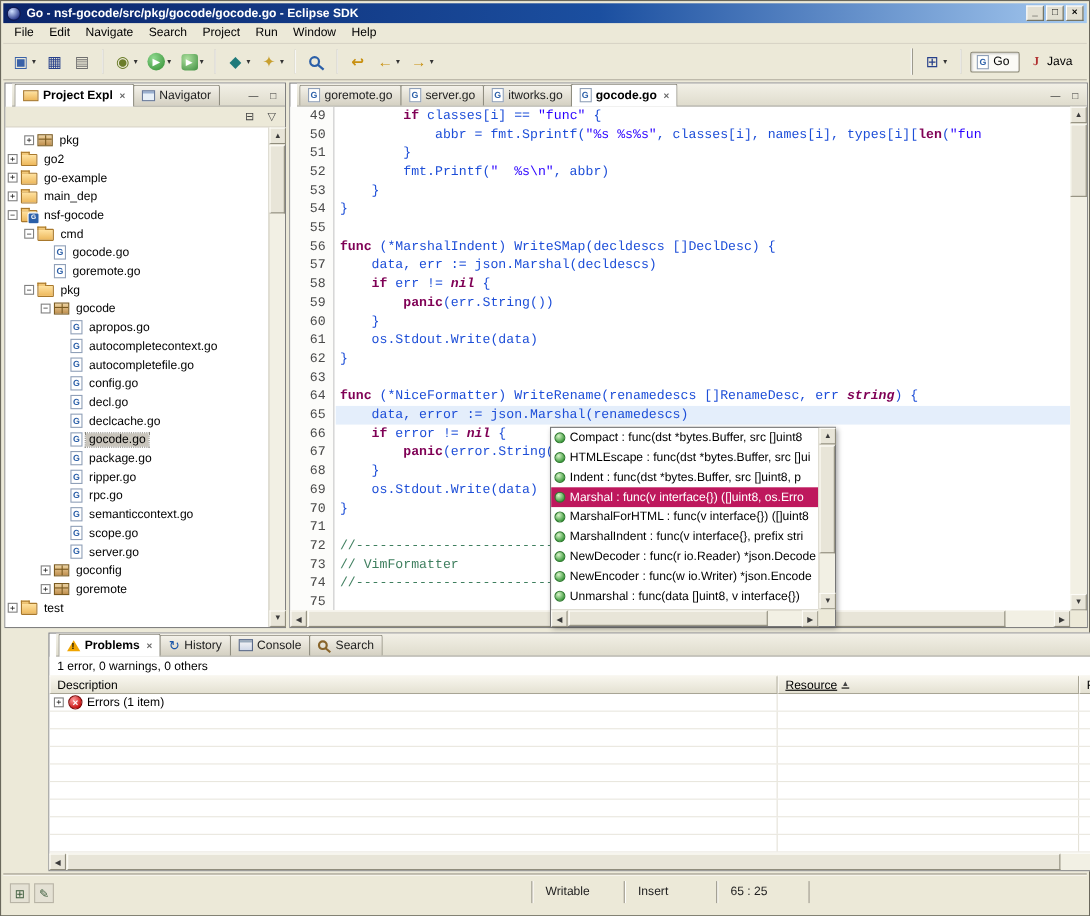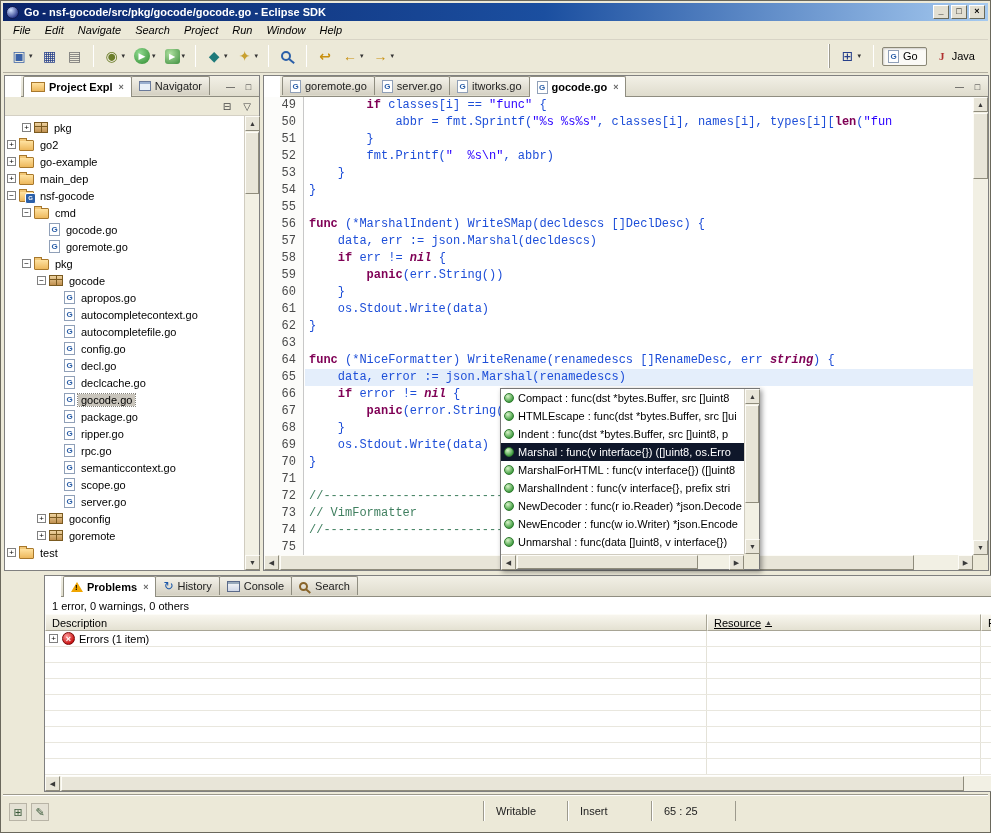--- a/index.html
+++ b/index.html
@@ -12,21 +12,21 @@
     background:linear-gradient(90deg,#0a246a 0%,#1b4fa0 55%,#a6caf0 100%);
     display:flex; align-items:center; color:#fff; font-weight:bold; padding:0 3px; }
   .app-icon { width:13px; height:13px; border-radius:50%; flex:0 0 13px;
     background:radial-gradient(circle at 35% 30%,#cfe0ff,#2a3a8c 75%); border:1px solid #101a50; margin-right:5px; }
   .title-text { flex:1; font-size:11px; white-space:nowrap; overflow:hidden; }
   .win-btns { display:flex; gap:2px; }
   .win-btn { width:16px; height:14px; background:#e2dfd2; border:1px solid; border-color:#fff #6a6a5a #6a6a5a #fff;
     font:bold 9px/11px "Liberation Sans",sans-serif; text-align:center; color:#000; }
 
   
-  #menubar { position:absolute; left:2px; top:20px; right:2px; height:19px; display:flex; align-items:center; padding-left:3px; border-bottom:1px solid #d8d4c6;font-style:italic; }
+  #menubar { position:absolute; left:2px; top:20px; right:2px; height:19px; display:flex; align-items:center; padding-left:3px; border-bottom:1px solid #d8d4c6; }
   .menu-item { padding:3px 7px; }
   #toolbar { position:absolute; left:2px; top:39px; right:2px; height:33px; display:flex; align-items:center; padding:0 4px; border-bottom:1px solid #b2aea0; }
   #toolbar-left { display:flex; align-items:center; gap:1px; flex:1; }
   .tb-btn { display:flex; align-items:center; padding:3px 3px; border:1px solid transparent; border-radius:2px; }
   .tb-ic { font-size:14px; line-height:16px; min-width:16px; text-align:center; }
   .tb-dd { font-size:7px; color:#333; margin-left:2px; }
   .tb-sep { width:1px; height:22px; background:#9d9a8d; border-right:1px solid #fff; margin:0 5px; }
   .g-blue{color:#3a62a8} .g-navy{color:#27408b} .g-grey{color:#6f6f6f} .g-olive{color:#6b7d2a}
   .g-teal{color:#1f7a7a} .g-gold2{color:#c8a030} .g-gold{color:#c89010; font-weight:bold;}
   .g-run { background:radial-gradient(circle at 35% 30%,#8fd98f,#2e8b2e); color:#fff; border-radius:50%;
@@ -35,22 +35,22 @@
     width:15px; height:15px; min-width:15px; font-size:8px; line-height:15px; display:inline-flex; align-items:center; justify-content:center; }
   .mag { width:10px; height:10px; border:2px solid #2b5fa8; border-radius:50%; position:relative; margin:3px 5px 3px 2px; min-width:0; }
   .mag::after { content:""; position:absolute; width:7px; height:2px; background:#2b5fa8; right:-6px; bottom:-3px; transform:rotate(40deg); }
   #perspectives { display:flex; align-items:center; gap:3px; padding-left:6px; border-left:1px solid #9d9a8d; box-shadow:-1px 0 0 #fff; }
   .persp-btn { display:flex; align-items:center; gap:4px; padding:2px 8px 2px 5px; border:1px solid transparent; border-radius:2px; }
   .persp-btn.pressed { background:#fbfaf6; border-color:#8a8775; box-shadow:inset 1px 1px 2px rgba(0,0,0,.18); }
   .ic-java { width:12px; height:12px; color:#b03030; font:bold 11px/12px "Liberation Serif",serif; text-align:center; }
 
   
   .view { position:absolute; border:1px solid #808080; background:#fff; }
-  .tabbar { position:absolute; left:16px; right:0; top:0; height:21px; background:linear-gradient(#f2f0e6,#dfdccd);
-    border-bottom:1px solid #8f8d80; display:flex; align-items:flex-start; padding-left:2px; }
+  .tabbar { position:absolute; left:6px; right:0; top:0; height:21px; background:linear-gradient(#f2f0e6,#dfdccd);
+    border-bottom:1px solid #8f8d80; display:flex; align-items:center; padding-left:2px; }
   .tab { display:flex; align-items:center; gap:4px; height:19px; padding:0 7px; border:1px solid #8f8d80; border-bottom:none;
     border-radius:2px 2px 0 0; background:linear-gradient(#f4f2ea,#d4d0c2); margin-right:-1px; color:#222; position:relative; white-space:nowrap; }
   .tab.sel { background:#fff; height:21px; font-weight:bold; z-index:2; color:#000; }
   .tab-close { font-size:9px; color:#666; margin-left:2px; }
   .hdr-ctrls { position:absolute; right:2px; top:3px; display:flex; gap:1px; z-index:3; }
   .hdr-btn { width:17px; height:15px; display:flex; align-items:center; justify-content:center; font-size:9px; color:#333; }
 
   
   #left-view { left:3px; top:74px; width:256px; height:496px; }
   .view-toolbar { position:absolute; left:0; right:0; top:21px; height:19px; background:#ece9d8; border-bottom:1px solid #d4d0c4;
@@ -94,21 +94,21 @@
   .sb-btn { position:absolute; width:15px; height:15px; background:#e8e5d8; border:1px solid; border-color:#fdfcf7 #8f8c7c #8f8c7c #fdfcf7;
     color:#3a3a3a; font-size:7px; display:flex; align-items:center; justify-content:center; }
   .sb-thumb { position:absolute; background:#e8e5d8; border:1px solid; border-color:#fdfcf7 #8f8c7c #8f8c7c #fdfcf7; }
   .sb-corner { position:absolute; width:15px; height:15px; background:#ece9d8; }
 
   
   #popup { position:absolute; left:236px; top:312px; width:260px; height:182px; background:#fff; border:1px solid #767676;
     box-shadow:2px 2px 5px rgba(0,0,0,.4); z-index:30; }
   #pp-list { position:absolute; left:0; top:0; right:15px; bottom:15px; overflow:hidden; }
   .pp-item { height:18px; display:flex; align-items:center; gap:4px; padding:0 3px; white-space:nowrap; overflow:hidden; }
-  .pp-item.sel { background:#0f172a; color:#fff; }
+  .pp-item.sel { background:#be185d; color:#fff; }
   .ic-method { flex:0 0 10px; width:10px; height:10px; border-radius:50%;
     background:radial-gradient(circle at 35% 30%,#d8f4c8,#3f9c3f 75%); border:1px solid #2f7a2f; }
 
   
   #bottom-view { left:3px; top:574px; width:985px; height:217px;margin-left:40px; }
   #summary { position:absolute; left:0; right:0; top:21px; height:17px; padding:3px 7px 0; background:#fff; }
   #ptable-head { position:absolute; left:0; right:0; top:38px; height:17px; display:flex; background:#ebe8dc; }
   .th { display:flex; align-items:center; gap:4px; padding:0 6px; border:1px solid; border-color:#fdfcf7 #a8a595 #a8a595 #fdfcf7;
     background:linear-gradient(#f8f6ee,#e4e1d2); }
   .col-desc { width:662px; } .col-res { width:274px;text-decoration:underline; } .col-path { flex:1; }

